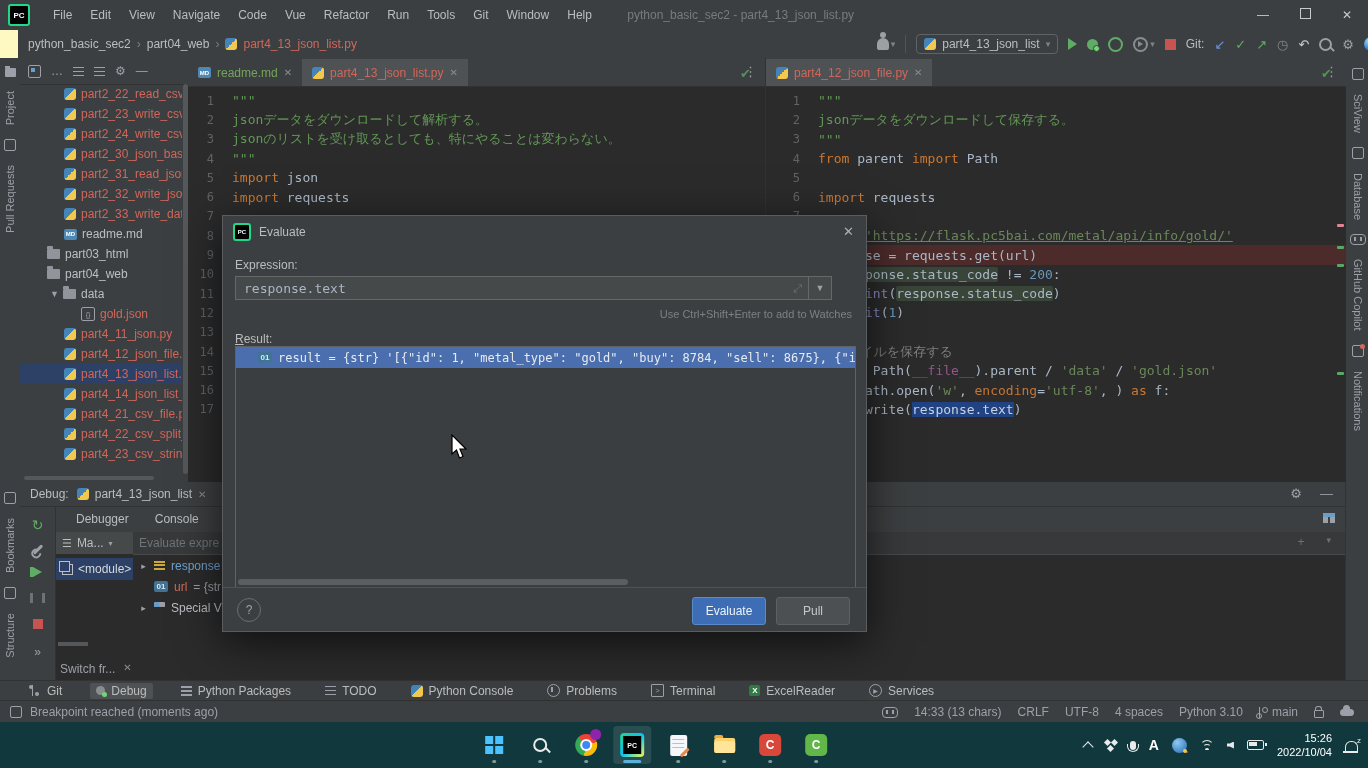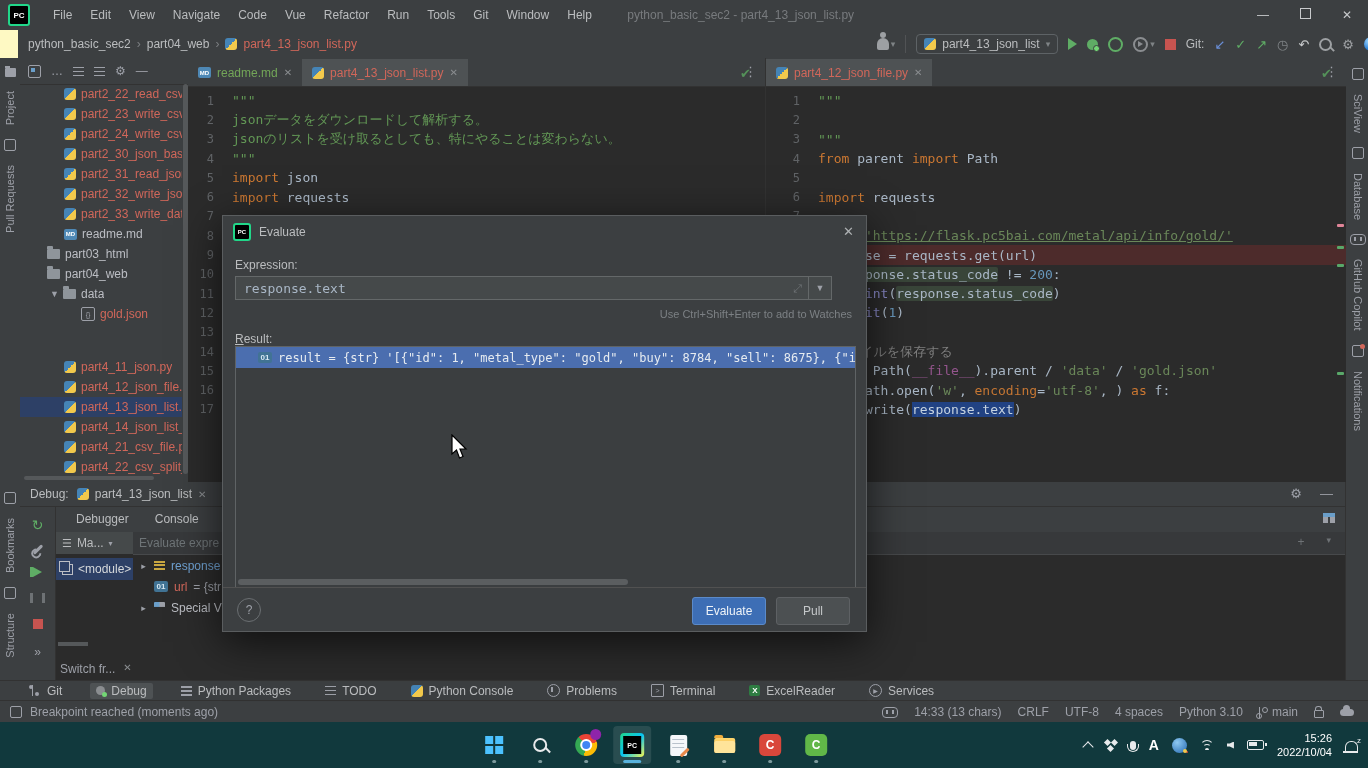--- a/index.html
+++ b/index.html
@@ -407,21 +407,21 @@
         </div>
         <div class="trow" style="padding-left: 30px;">
           <span class="tree-chev">▼</span>
           <span class="folder-ic"></span>
           <span class="t-plain nowrap">data</span>
         </div>
         <div class="trow" style="padding-left: 61px;">
           <span class="json-ic">{}</span>
           <span class="t-red nowrap">gold.json</span>
         </div>
-        <div class="trow" style="padding-left: 44px; margin-top: 33px;">
+        <div class="trow" style="padding-left: 44px;">
           <span class="py-ic"></span>
           <span class="t-red nowrap">part4_11_json.py</span>
         </div>
         <div class="trow" style="padding-left: 44px;">
           <span class="py-ic"></span>
           <span class="t-red nowrap">part4_12_json_file.py</span>
         </div>
         <div class="trow sel" style="padding-left: 44px;">
           <span class="py-ic"></span>
           <span class="t-red nowrap">part4_13_json_list.py</span>
@@ -562,20 +562,21 @@
     <span class="kebab">⋮</span>
     <div class="edbody" id="code-right">
         <div class="line">
           <span class="ln ln-r">1</span>
           <span class="fold"></span>
           <span class="code"><span class="s-doc">"""</span></span>
         </div>
         <div class="line">
           <span class="ln ln-r">2</span>
           <span class="fold"></span>
+          <span class="code"><span class="s-doc">jsonデータをダウンロードして保存する。</span></span>
         </div>
         <div class="line">
           <span class="ln ln-r">3</span>
           <span class="fold"></span>
           <span class="code"><span class="s-doc">"""</span></span>
         </div>
         <div class="line">
           <span class="ln ln-r">4</span>
           <span class="fold"></span>
           <span class="code"><span class="s-kw">from</span><span class="s-txt"> parent </span><span class="s-kw">import</span><span class="s-txt"> Path</span></span>

